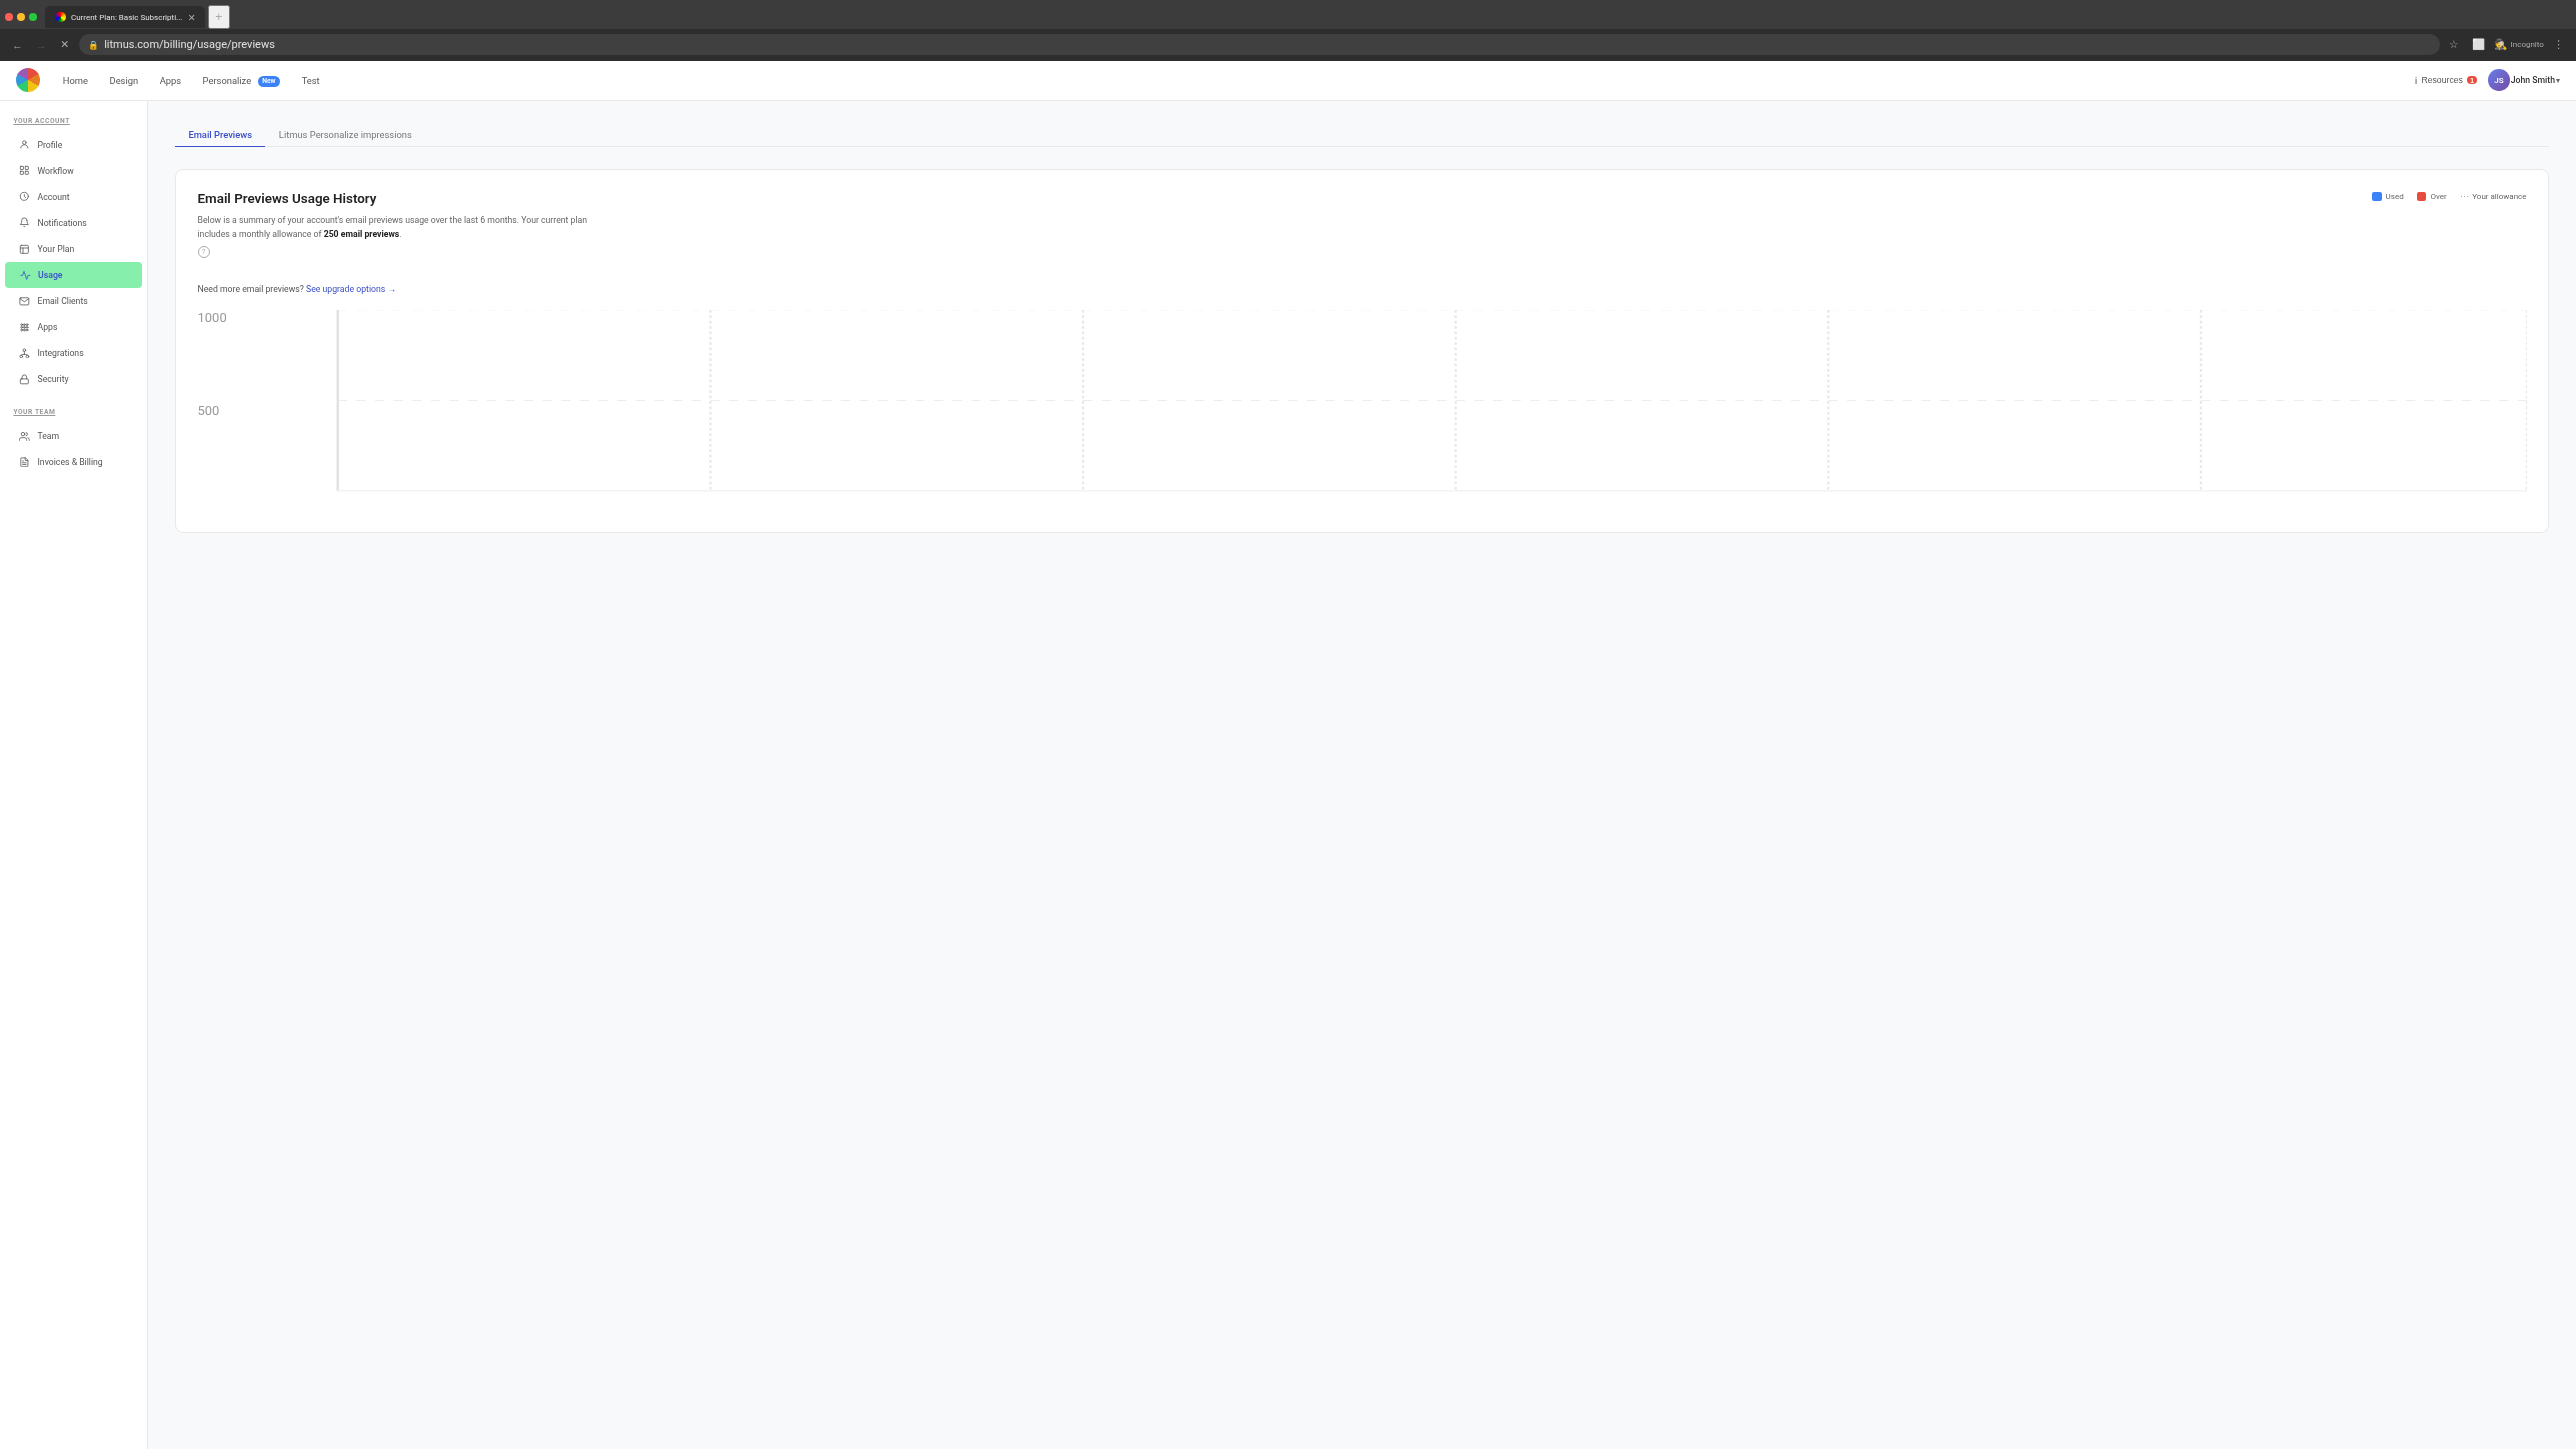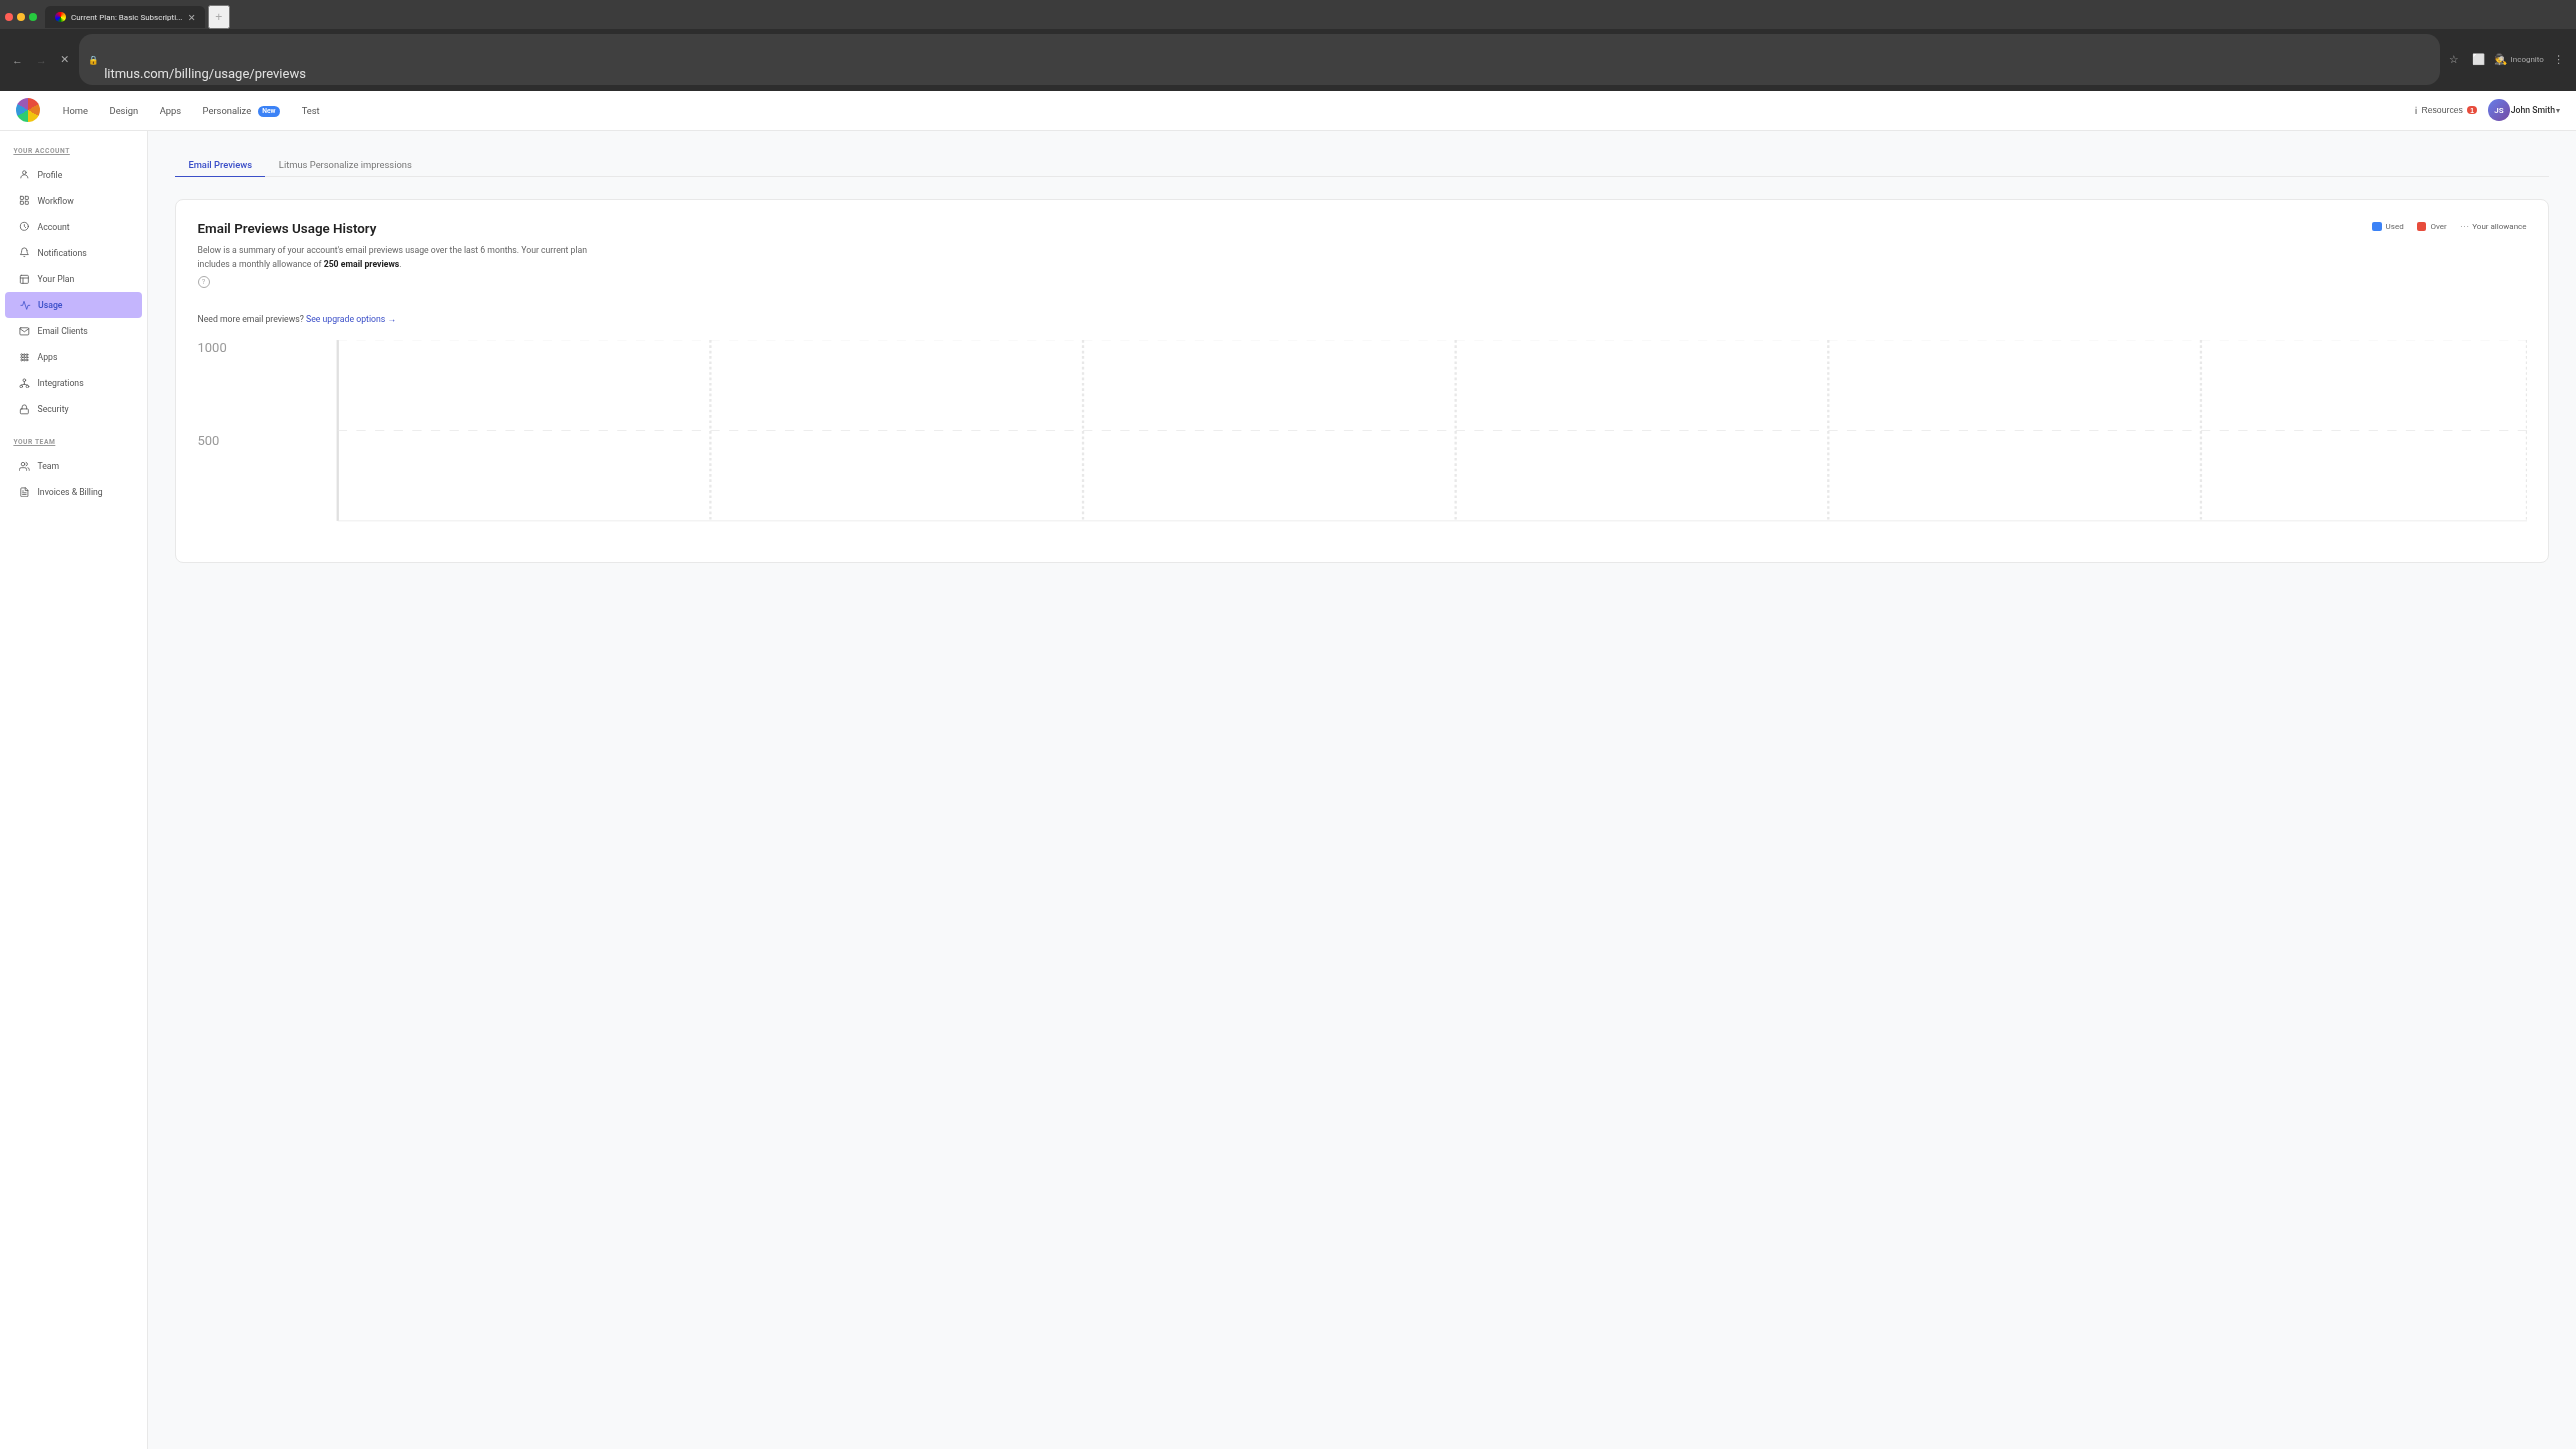--- a/index.html
+++ b/index.html
@@ -16,21 +16,21 @@
     .tab-left-controls { display: flex; align-items: center; gap: 4px; margin-right: 5.4px; }
     .traffic-dot { width: 8px; height: 8px; border-radius: 50%; cursor: pointer; }
     .traffic-red { background: #ff5f56; }
     .traffic-yellow { background: #ffbd2e; }
     .traffic-green { background: #27c93f; }
 
     .address-bar-row { display: flex; align-items: center; gap: 5.4px; padding: 5.4px 8px; background: #2d2d2d; }
     .nav-btn { background: none; border: none; color: #aaa; font-size: 10.7px; cursor: pointer; padding: 2.7px 4px; border-radius: 2.7px; }
     .nav-btn:disabled { color: #555; cursor: default; }
     .address-bar { flex: 1; display: flex; align-items: center; background: #404040; border-radius: 13.4px; padding: 4px 9.4px; gap: 5.4px; }
-    .address-bar-url { flex: 1; font-size: 13px; color: #e0e0e0; margin-top: 28px; }
+    .address-bar-url { flex: 1; font-size: 11px; color: #e0e0e0; }
     .address-bar-icon { color: #aaa; font-size: 8.7px; }
     .star-btn, .extensions-btn, .incognito-btn, .menu-btn { background: none; border: none; color: #aaa; font-size: 10.7px; cursor: pointer; padding: 2.7px 4px; }
     .incognito-label { font-size: 8px; color: #aaa; }
     .incognito-area { display: flex; align-items: center; gap: 2.7px; }
 
     
     .app-header { display: flex; align-items: center; padding: 0 16px; height: 40px; background: #fff; border-bottom: 0.7px solid #e8e8e8; }
     .app-logo { width: 24px; height: 24px; border-radius: 50%; background: conic-gradient(#e74c3c 0deg 60deg, #e67e22 60deg 120deg, #f1c40f 120deg 180deg, #2ecc71 180deg 240deg, #3498db 240deg 300deg, #9b59b6 300deg 360deg); margin-right: 13.4px; flex-shrink: 0; }
     .app-nav { display: flex; align-items: center; gap: 2.7px; flex: 1; }
     .nav-item { padding: 5.4px 9.4px; font-size: 9.4px; color: #555; cursor: pointer; border-radius: 4px; text-decoration: none; }
@@ -43,21 +43,21 @@
     .user-name { font-size: 8.7px; color: #333; font-weight: 500; }
     .chevron-down { color: #666; font-size: 8px; }
 
     
     .page-layout { display: flex; min-height: calc(100vh - 81px); }
 
     
     .sidebar { width: 148px; background: #fff; border-right: 0.7px solid #e8e8e8; padding: 16px 0; flex-shrink: 0; }
     .sidebar-section-label { font-size: 6.7px; font-weight: 700; color: #999; letter-spacing: 0.08em; text-transform: uppercase; padding: 0 13.4px 6.7px; text-decoration: underline; }
     .sidebar-item { display: flex; align-items: center; gap: 6.7px; padding: 6.7px 13.4px; font-size: 8.7px; color: #555; cursor: pointer; border-radius: 4px; margin: 0.7px 5.4px; }
-    .sidebar-item.active { background: #c4b5fd; color: #3b4fc8; font-weight: 500; padding-left: 14px; }
+    .sidebar-item.active { background: #86efac; color: #3b4fc8; font-weight: 500; padding-left: 14px; }
     .sidebar-item .icon { width: 12px; height: 12px; display: flex; align-items: center; justify-content: center; flex-shrink: 0; }
     .sidebar-section { margin-bottom: 16px; }
 
     
     .main-content { flex: 1; padding: 21.5px 27px; background: #f8f9fa; }
 
     
     .content-tabs { display: flex; gap: 0; border-bottom: 1.3px solid #e8e8e8; margin-bottom: 21.5px; }
     .content-tab { padding: 6.7px 13.4px; font-size: 9.4px; color: #777; cursor: pointer; border-bottom: 1.3px solid transparent; margin-bottom: -1.3px; }
     .content-tab.active { color: #3b4fc8; border-bottom-color: #3b4fc8; font-weight: 500; }

